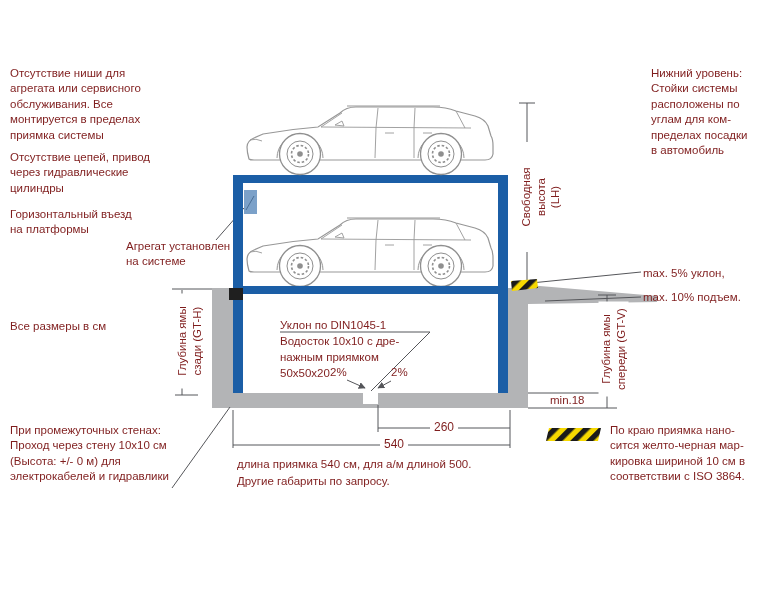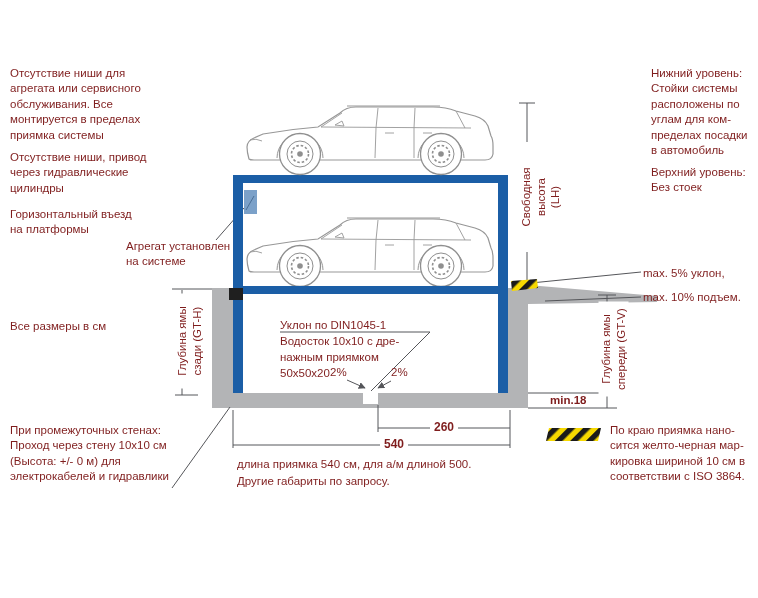--- a/index.html
+++ b/index.html
@@ -2,21 +2,21 @@
 <html><head>
 <meta charset="utf-8">
 <style>
   html,body{margin:0;padding:0;background:#fff;}
   .canvas{position:relative;width:758px;height:598px;background:#fff;overflow:hidden;
           font-family:"Liberation Sans",sans-serif;color:#7f1d1d;}
   svg{position:absolute;left:0;top:0;}
   .note{position:absolute;white-space:pre-line;font-size:11.5px;line-height:1.34;z-index:2;}
   .vlabel{position:absolute;white-space:pre-line;font-size:11.5px;line-height:1.28;
           text-align:center;transform:rotate(-90deg);background:#fff;z-index:2;}
-  .dimnum{position:absolute;font-size:12px;background:#fff;padding:0 4px;z-index:2;font-weight:bold;}
+  .dimnum{position:absolute;font-size:12px;background:#fff;padding:0 4px;z-index:2;}
   .pct{position:absolute;font-size:11.5px;z-index:2;}
   .footer{position:absolute;font-size:11.3px;z-index:2;}
 </style>
 </head>
 <body>
 
 <div class="canvas">
 
   <svg width="758" height="598" viewBox="0 0 758 598">
     <defs>
@@ -95,42 +95,40 @@
 
     <polygon points="511,281 537,279 538,288 512,291" fill="url(#hz)"></polygon>
     <polygon points="549,428 601,428 598,441 546,441" fill="url(#hz)"></polygon>
   </svg>
 
   <div class="note" style="left:10px;top:66px;width:175px">Отсутствие ниши для
 агрегата или сервисного
 обслуживания. Все
 монтируется в пределах
 приямка системы</div>
-  <div class="note" style="left:10px;top:150px;width:175px">Отсутствие ниши, привод
+  <div class="note" style="left:10px;top:150px;width:175px">Отсутствие цепей, привод
 через гидравлические
 цилиндры</div>
   <div class="note" style="left:10px;top:207px;width:175px">Горизонтальный въезд
 на платформы</div>
   <div class="note" style="left:10px;top:319px;width:175px">Все размеры в см</div>
   <div class="note" style="left:10px;top:423px;width:185px">При промежуточных стенах:
 Проход через стену 10x10 см
 (Высота: +/- 0 м) для
 электрокабелей и гидравлики</div>
 
   <div class="note" style="left:126px;top:239px;width:120px">Агрегат установлен
 на системе</div>
 
   <div class="note" style="left:651px;top:66px;width:105px">Нижний уровень:
 Стойки системы
 расположены по
 углам для ком-
 пределах посадки
 в автомобиль</div>
-  <div class="note" style="left:651px;top:165px;width:105px">Верхний уровень:
-Без стоек</div>
   <div class="note" style="left:643px;top:266px;width:110px">max. 5% уклон,</div>
   <div class="note" style="left:643px;top:290px;width:110px">max. 10% подъем.</div>
   <div class="note" style="left:610px;top:423px;width:145px">По краю приямка нано-
 сится желто-черная мар-
 кировка шириной 10 см в
 соответствии с ISO 3864.</div>
 
   <div class="note" style="left:280px;top:317px;width:160px;line-height:1.4">Уклон по DIN1045-1
 Водосток 10x10 с дре-
 нажным приямком

